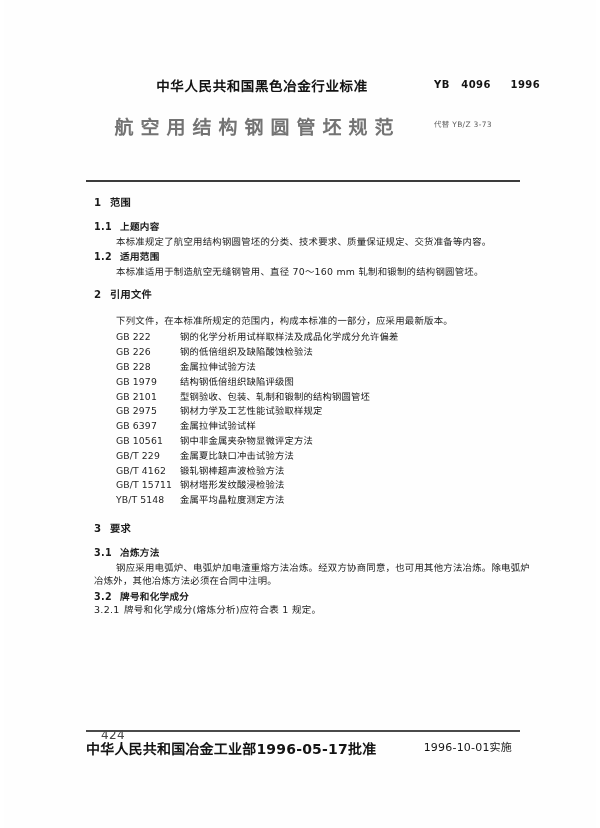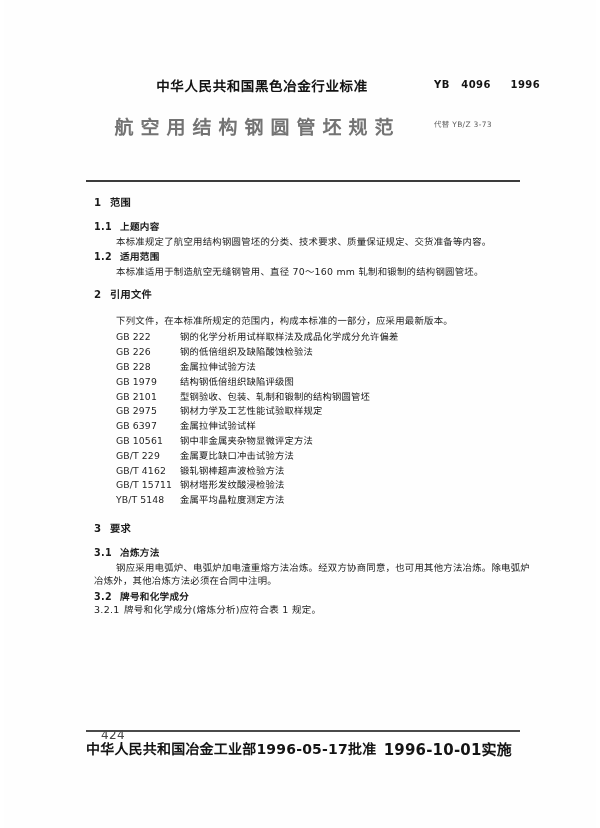--- a/index.html
+++ b/index.html
@@ -185,22 +185,22 @@
     font-size: 14px;
     font-weight: bold;
     letter-spacing: 0.2px;
     color: #141414;
     white-space: nowrap;
   }
   .footer-right {
     position: absolute;
     right: 84px;
     top: 738px;
-    font-size: 15px;
-    font-weight: bold;
+    font-size: 11px;
+    font-weight: normal;
     letter-spacing: 0.2px;
     color: #141414;
     white-space: nowrap;
   }
   .page-number {
     position: absolute;
     left: 97px;
     top: 728px;
     font-size: 12px;
     color: #474747;

